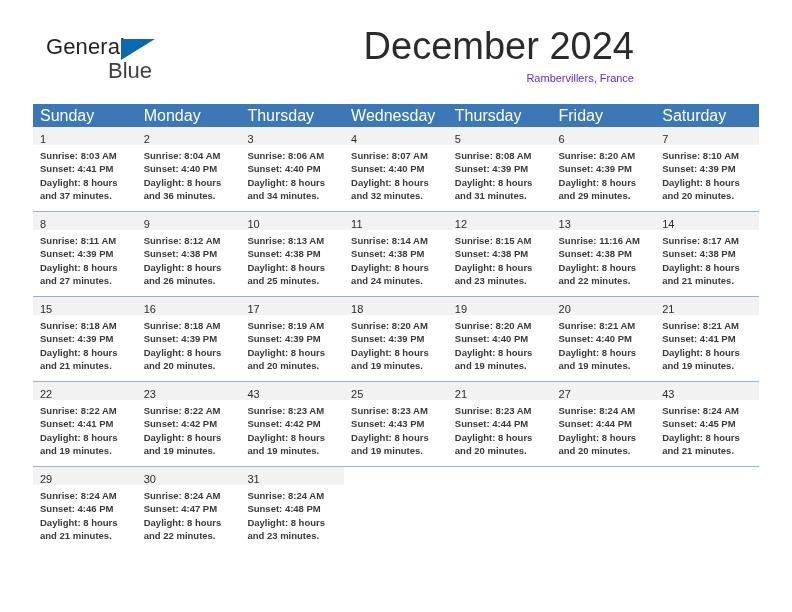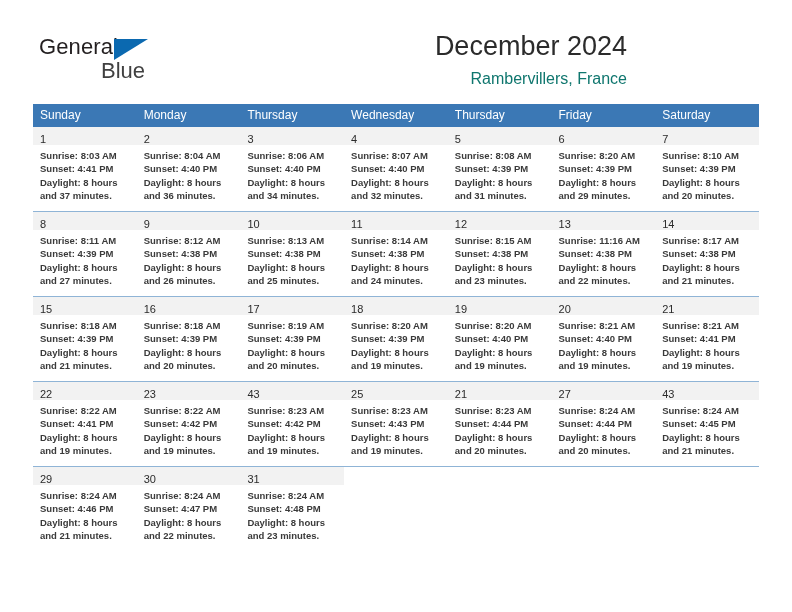--- a/index.html
+++ b/index.html
@@ -18,21 +18,21 @@
   .page {
     position: relative;
     width: 792px;
     height: 612px;
     box-sizing: border-box;
   }
 
   
   .header {
     position: absolute;
-    left: 5px;
+    left: 12px;
     top: 0;
     width: 656px;
     height: 96px;
   }
 
   .logo {
     position: absolute;
     left: 34px;
     top: 34px;
     width: 180px;
@@ -65,48 +65,48 @@
     line-height: 26px;
   }
 
   .title-block {
     position: absolute;
     right: 34px;
     top: 28px;
     text-align: right;
   }
   .cal-title {
-    font-size: 27px;
+    font-size: 38px;
     font-weight: normal;
     color: #2b2b2b;
     line-height: 36px;
     white-space: nowrap;
   }
   .cal-subtitle {
     margin-top: 5px;
-    font-size: 16px;
+    font-size: 11px;
     font-weight: normal;
-    color: #0f766e;
+    color: #6d28d9;
     line-height: 19px;
     white-space: nowrap;
   }
 
   
   .calendar {
     position: absolute;
     left: 33px;
     top: 104px;
     width: 726px;
     border-collapse: collapse;
     table-layout: fixed;
   }
   .calendar th {
     background: #3b78b5;
     color: #ffffff;
-    font-size: 12px;
+    font-size: 16px;
     font-weight: normal;
     text-align: left;
     padding: 5px 0 5px 7px;
     height: 11px;
     line-height: 13px;
   }
   .calendar col { width: 103.71px; }
 
   .week-row > td {
     vertical-align: top;

